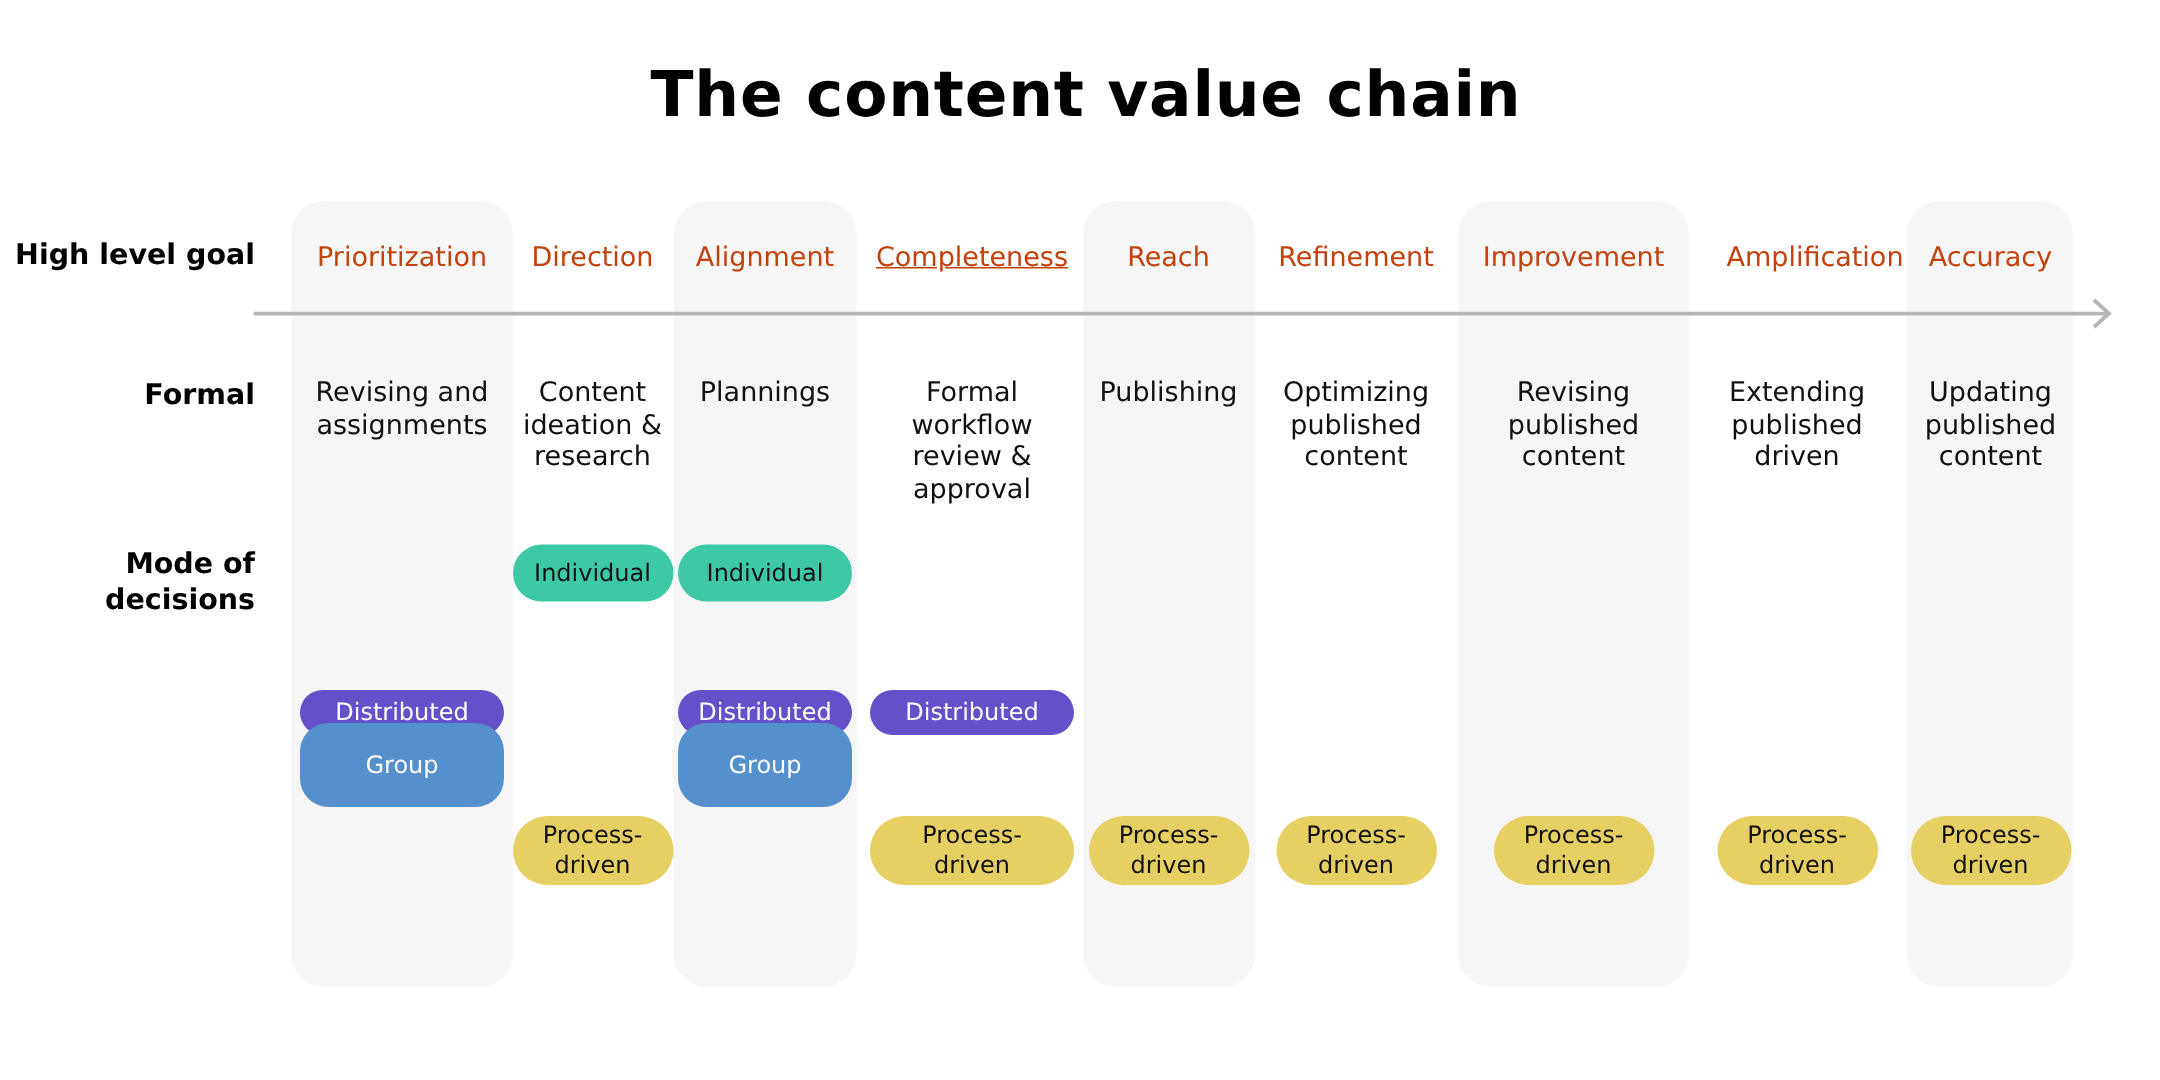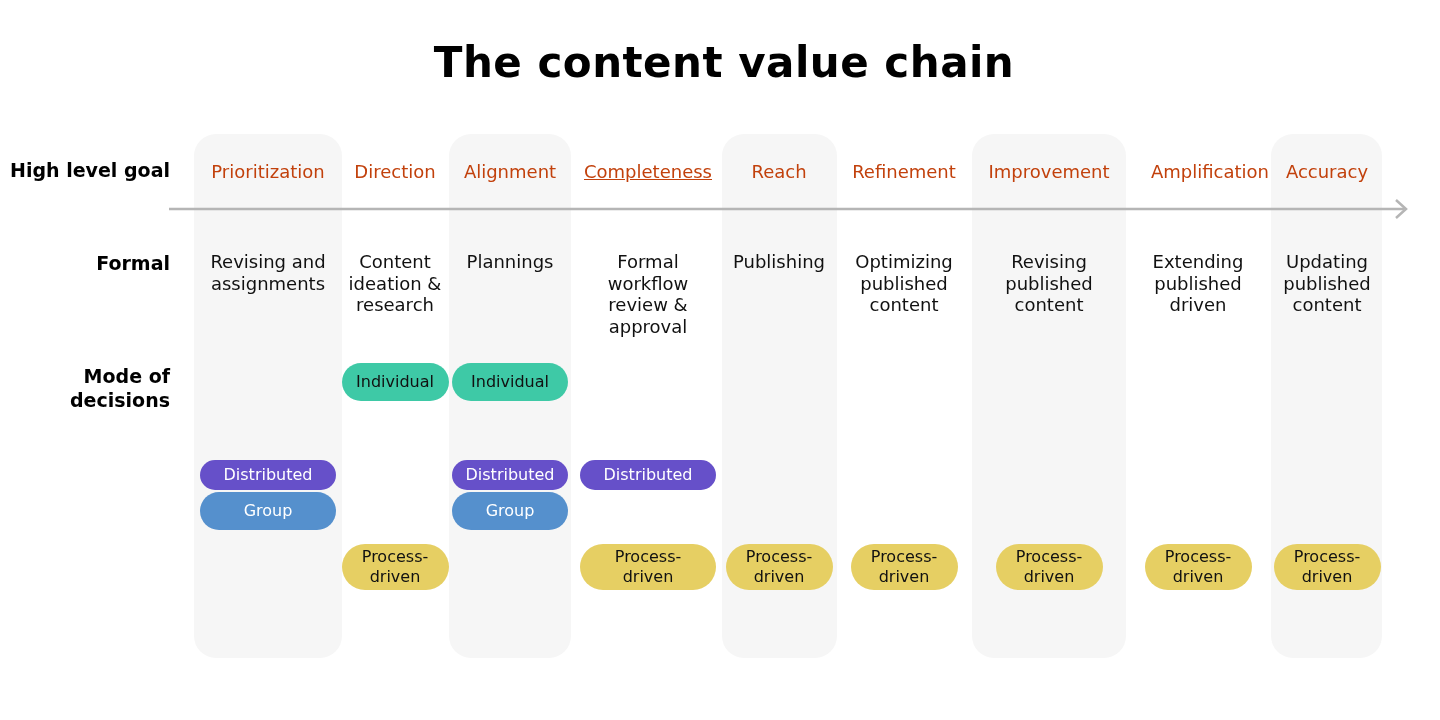--- a/index.html
+++ b/index.html
@@ -12,21 +12,21 @@
              font-weight:bold;font-size:19px;line-height:24px;color:#000;white-space:nowrap;}
   .goal{position:absolute;top:160px;font-size:18px;line-height:24px;text-align:right;transform:translateX(-50%);
         white-space:nowrap;font-family:"DejaVu Sans",sans-serif;color:#c2410c;}
   .phase{position:absolute;top:251px;font-size:18px;line-height:21.5px;text-align:center;transform:translateX(-50%);
          white-space:pre-line;font-family:"DejaVu Sans",sans-serif;color:#111;}
   .axis{position:absolute;left:0;top:0;}
   .pill{position:absolute;display:flex;align-items:center;justify-content:center;text-align:center;
         font-family:"DejaVu Sans",sans-serif;font-size:16px;line-height:20px;white-space:pre-line;}
   .pill.ind{background:#3ec9a6;color:#111;height:38px;border-radius:19px;top:363px;}
   .pill.dist{background:#6650c9;color:#fff;height:30px;border-radius:19px;top:424px;margin-top:36px;}
-  .pill.grp{background:#5590cd;color:#fff;height:38px;border-radius:19px;top:492px;text-align:center;}
+  .pill.grp{background:#5590cd;color:#fff;height:56px;border-radius:19px;top:482px;text-align:center;}
   .pill.proc{background:#e6cf63;color:#111;height:46px;border-radius:30px;top:544px;}
 </style>
 </head>
 <body>
 
 <div class="title">The content value chain</div>
 
 <div id="bg-layer">
     <div class="col-bg" style="left: 194px; width: 148px; background: rgb(246, 246, 246);"></div>
     <div class="col-bg" style="left: 449px; width: 122px; background: rgb(246, 246, 246);"></div>

